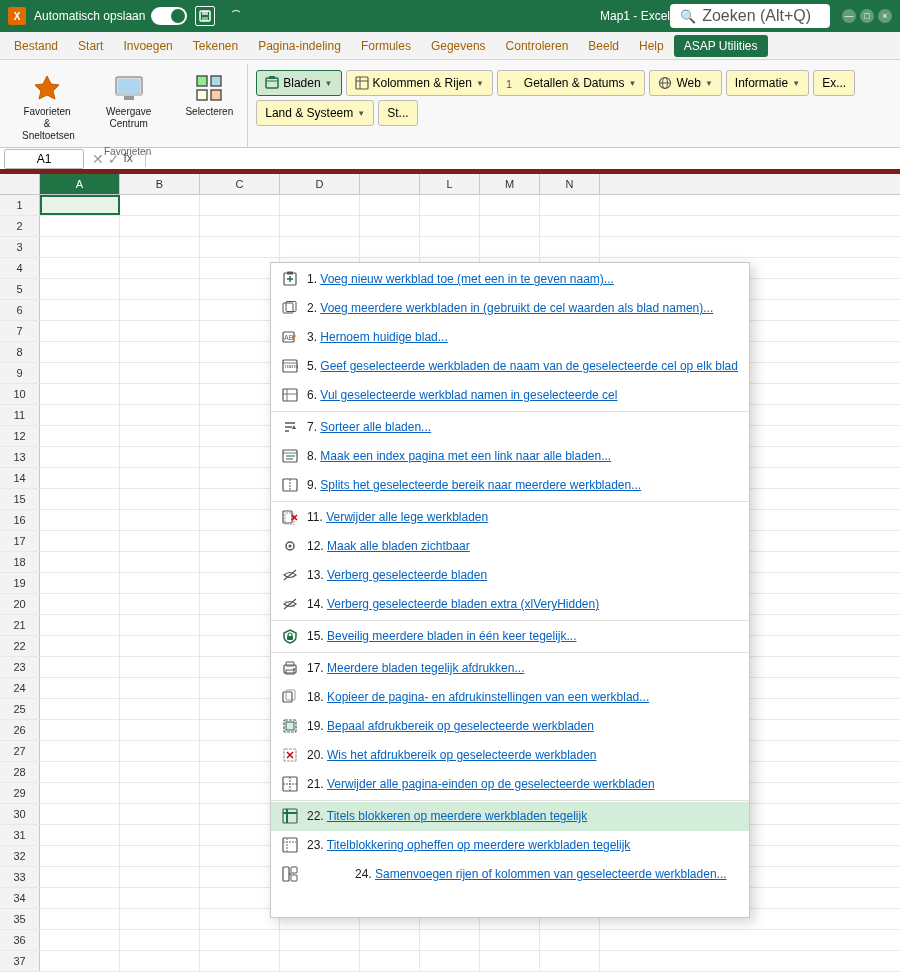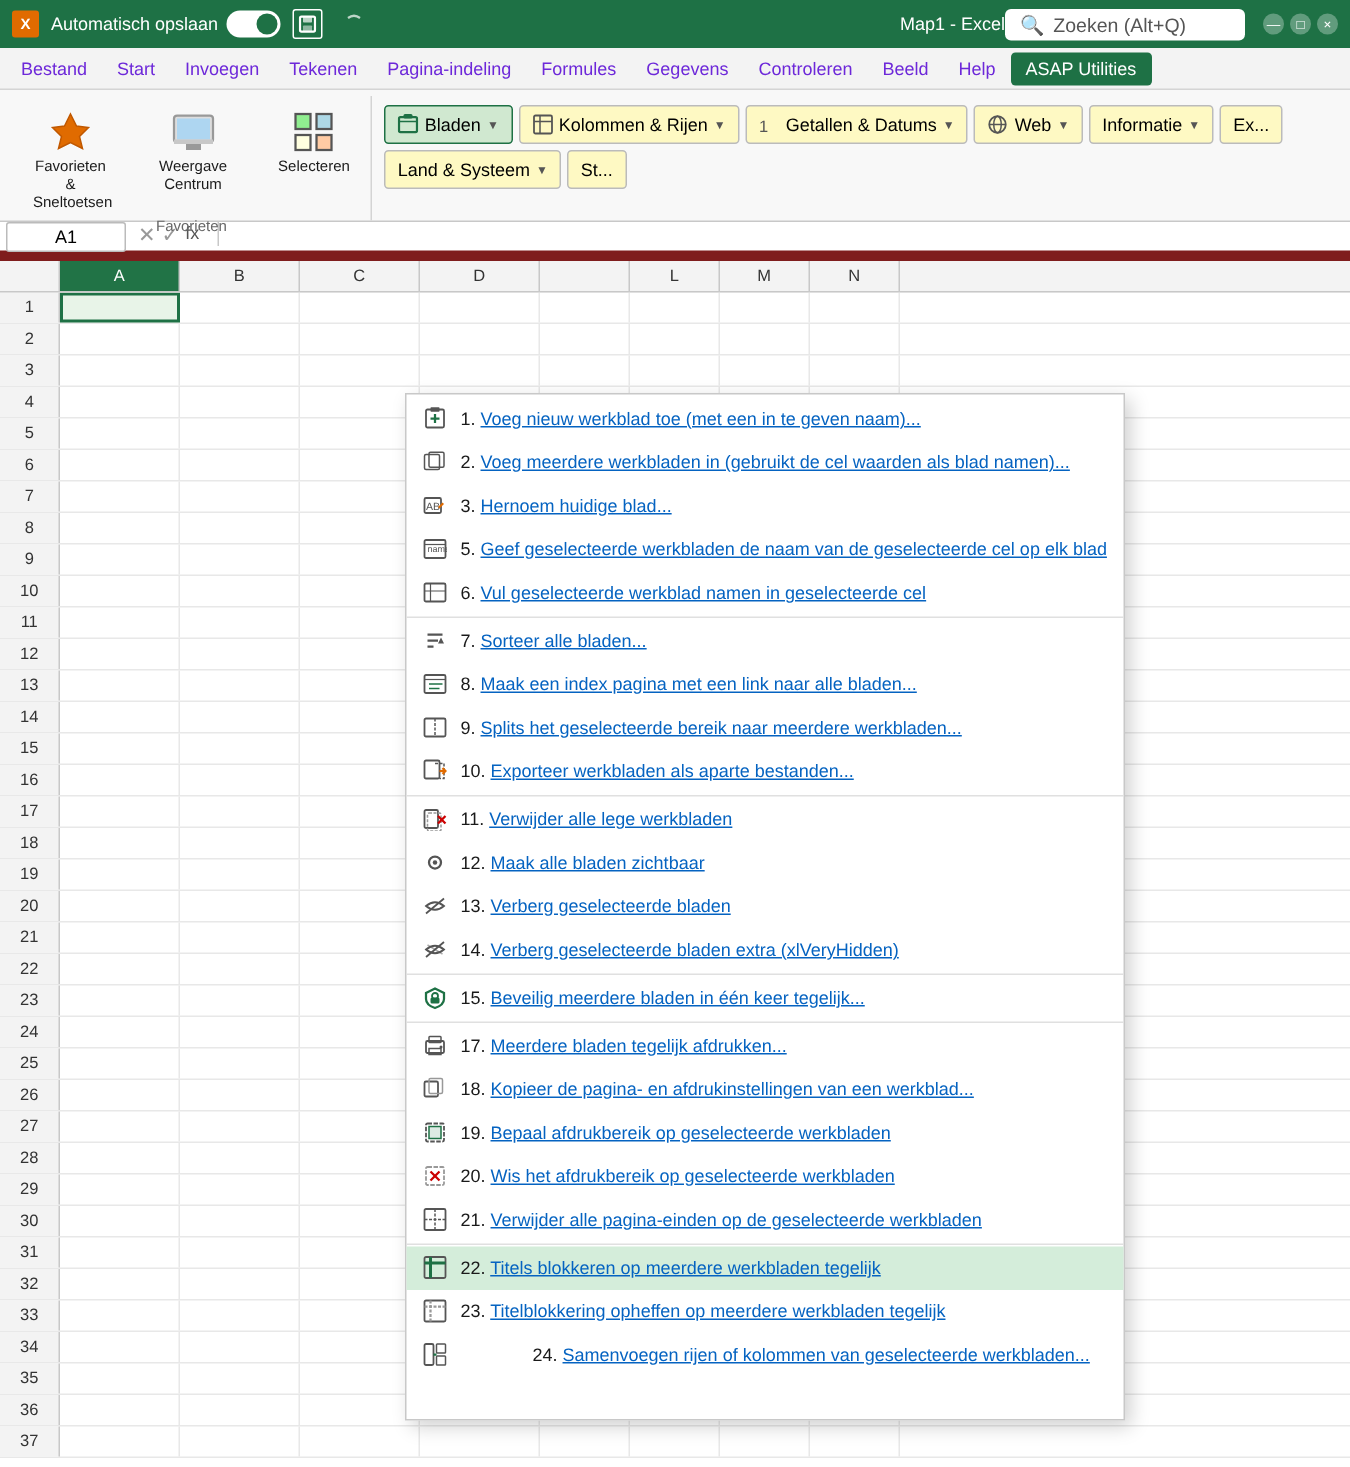--- a/index.html
+++ b/index.html
@@ -43,21 +43,21 @@
       display: flex;
       align-items: center;
       padding: 0 4px;
       border-bottom: 1px solid #d4d4d4;
     }
     .menu-item {
       padding: 4px 10px;
       font-size: 12px;
       cursor: pointer;
       border-radius: 3px;
-      color: #6d28d9;
+      color: #a16207;
     }
     .menu-item.active {
       background: #1e7145;
       color: #fff;
     }
 
     
     .ribbon {
       background: #f8f8f8;
       border-bottom: 1px solid #c8c8c8;
@@ -107,22 +107,22 @@
       border-radius: 3px; padding: 3px 8px; cursor: pointer; background: #fef9c3;
       font-size: 12px; gap: 4px; height: 26px;
     }
     .asap-dropdown-btn.open { background: #d0e8d0; border-color: #1e7145; }
 
     
     .arrow-down { font-size: 8px; color: #555; }
 
     
     .formula-bar {
-      height: 26px; background: #fff; border-bottom: 7px solid #7f1d1d;
-      display: flex; align-items: flex-start; padding: 0 4px; gap: 4px;
+      height: 26px; background: #fff; border-bottom: 5px solid #7f1d1d;
+      display: flex; align-items: center; padding: 0 4px; gap: 4px;
     }
     .name-box {
       width: 80px; border: 1px solid #bbb; border-radius: 2px;
       padding: 2px 6px; font-size: 12px; text-align: center;
     }
     .formula-icons { display: flex; gap: 4px; padding: 0 4px; color: #666; font-size: 14px; }
     .formula-input { flex: 1; border: none; outline: none; font-size: 12px; padding: 0 4px; }
 
     
     .spreadsheet-container {
@@ -233,21 +233,21 @@
   <div style="width:8px"></div>
 
   <div style="margin-right:12px;opacity:0.7">
     <svg width="14" height="14" viewBox="0 0 14 14">
         <path d="M3 4 Q7 1 11 4" fill="none" stroke="#fff" stroke-width="1.5" marker-end="url(#a)"></path>
       </svg>
   </div>
   <div class="titlebar-title">Map1 - Excel</div>
   <div class="titlebar-search">
     <span>🔍</span>
-    <span style="color:#555;font-size:13px;">Zoeken (Alt+Q)</span>
+    <span style="color:#555;font-size:16px;">Zoeken (Alt+Q)</span>
   </div>
 
   <div style="display:flex;gap:4px;margin-left:12px;">
     <div style="width:14px;height:14px;background:rgba(255,255,255,0.3);border-radius:50%;display:flex;align-items:center;justify-content:center;font-size:9px;color:#fff;">—</div>
     <div style="width:14px;height:14px;background:rgba(255,255,255,0.3);border-radius:50%;display:flex;align-items:center;justify-content:center;font-size:9px;color:#fff;">□</div>
     <div style="width:14px;height:14px;background:rgba(255,255,255,0.3);border-radius:50%;display:flex;align-items:center;justify-content:center;font-size:9px;color:#fff;">×</div>
   </div>
 </div>
 
 <div class="menubar">
@@ -873,31 +873,20 @@
       </div>
       <div class="dropdown-item">
         <div class="item-icon">
           <svg width="16" height="16" viewBox="0 0 16 16">
             <rect x="1" y="2" width="14" height="12" rx="1" fill="none" stroke="#555" stroke-width="1.2"></rect>
             <line x1="8" y1="2" x2="8" y2="14" stroke="#555" stroke-width="1" stroke-dasharray="2,1"></line>
           </svg>
         </div>
         <span class="item-text"><span style="color:#1a1a1a;">9. <span class="item-link">Splits het geselecteerde bereik naar meerdere werkbladen...</span></span></span>
       </div>
-      <div class="dropdown-item">
-        <div class="item-icon">
-          <svg width="16" height="16" viewBox="0 0 16 16">
-            <rect x="1" y="1" width="10" height="12" rx="1" fill="none" stroke="#555" stroke-width="1.2"></rect>
-            <path d="M8 3 L14 3 L14 13 L11 13" fill="none" stroke="#555" stroke-width="1" stroke-dasharray="2,1"></path>
-            <line x1="11" y1="8" x2="15" y2="8" stroke="#e06b00" stroke-width="1.5"></line>
-            <path d="M13 6 L15 8 L13 10" fill="none" stroke="#e06b00" stroke-width="1.5"></path>
-          </svg>
-        </div>
-        <span class="item-text"><span style="color:#1a1a1a;">10. <span class="item-link">Exporteer werkbladen als aparte bestanden...</span></span></span>
-      </div>
       <div class="dropdown-sep"></div>
       <div class="dropdown-item">
         <div class="item-icon">
           <svg width="16" height="16" viewBox="0 0 16 16">
             <rect x="1" y="2" width="9" height="12" rx="1" fill="none" stroke="#555" stroke-width="1.2"></rect>
             <rect x="3" y="4" width="9" height="12" rx="1" fill="none" stroke="#999" stroke-width="1" stroke-dasharray="2,1"></rect>
             <line x1="10" y1="6" x2="15" y2="11" stroke="#c00" stroke-width="1.5"></line>
             <line x1="15" y1="6" x2="10" y2="11" stroke="#c00" stroke-width="1.5"></line>
           </svg>
         </div>

